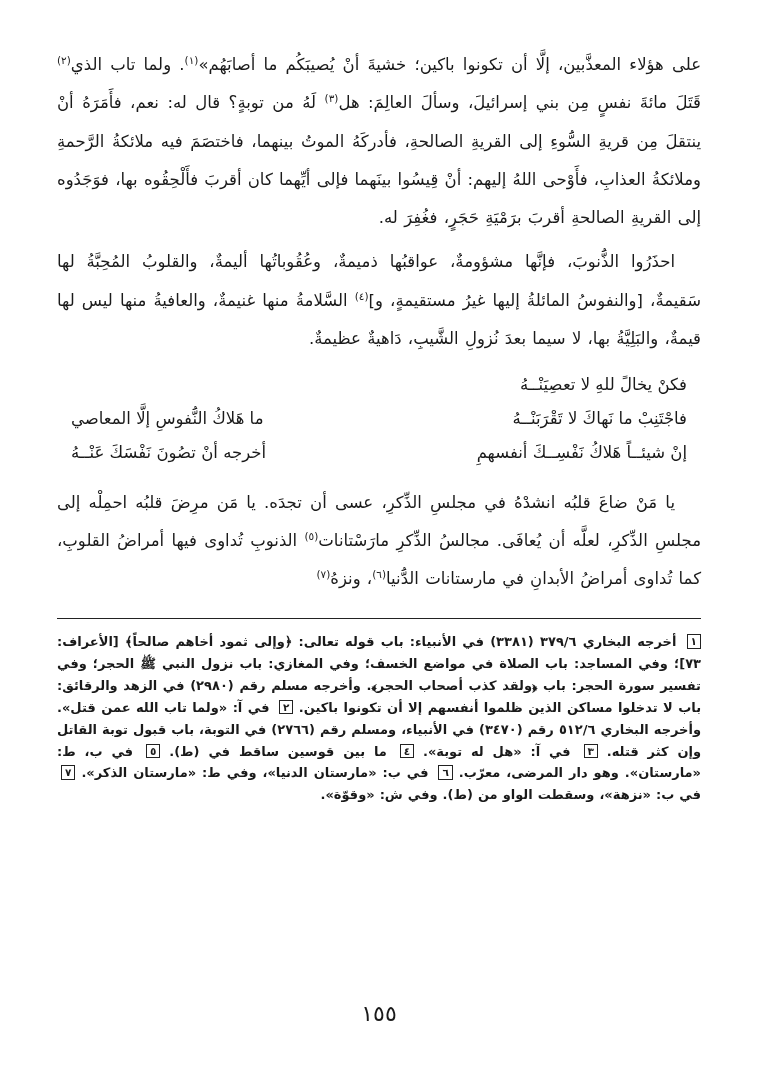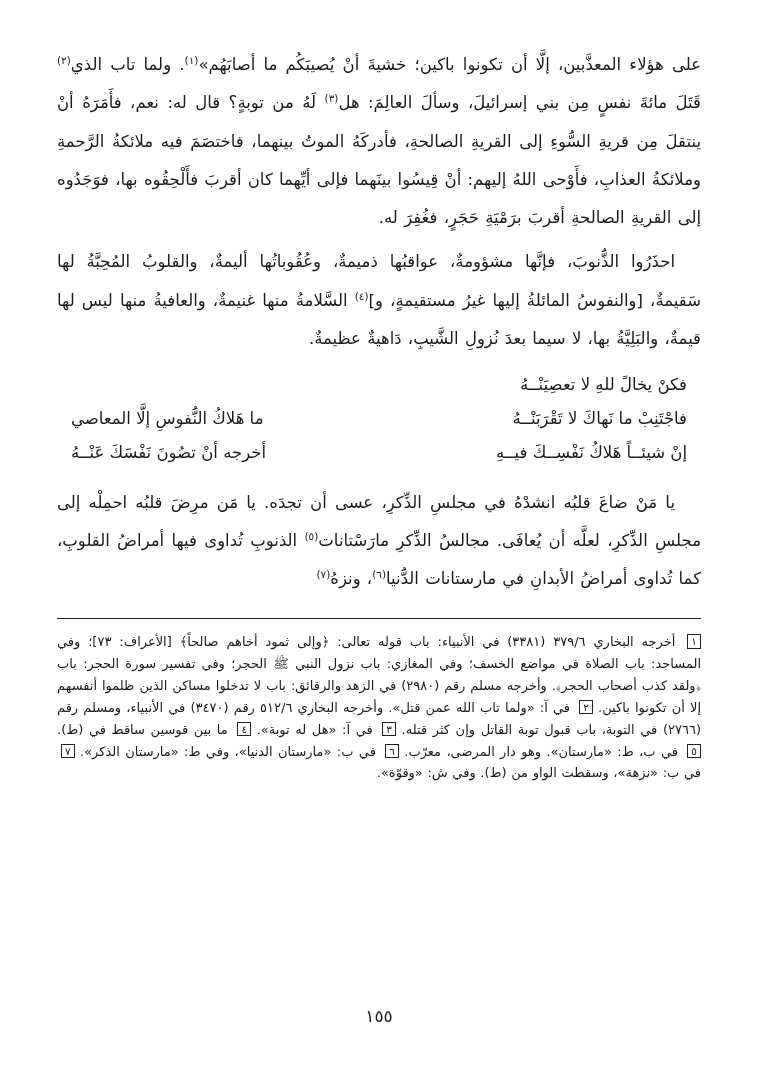--- a/index.html
+++ b/index.html
@@ -17,30 +17,30 @@
   sup.fnref{font-size:10.5px;line-height:0;vertical-align:6px;}
   .poetry{margin:10px 8px 14px 8px;}
   .verse{
     display:flex;justify-content:space-between;align-items:baseline;
     font-size:16.5px;line-height:2.05;padding:0 6px;
   }
   .hemi{white-space:nowrap;}
   .sep{
     border:none;border-top:1.5px solid #222;margin:20px 0 12px 0;width:100%;
   }
-  .footnotes{font-size:13px;line-height:1.68;}
+  .footnotes{font-size:13px;line-height:1.68;font-weight:bold;}
   .fn-para{margin:0;text-align:justify;word-spacing:0.5px;}
   .fn{display:inline;}
   .fn-num{
     display:inline-block;border:1px solid #222;font-size:10.5px;line-height:1.2;
     padding:0 3px;margin:0 0 0 4px;vertical-align:1px;
   }
   .page-number{
     position:absolute;bottom:66px;right:0;left:0;text-align:center;
-    font-size:17px;letter-spacing:1px;
+    font-size:22px;letter-spacing:1px;
   }
 </style>
 </head>
 <body>
 
 <div class="page">
   <div class="content">
 
     <p class="para">على هؤلاء المعذَّبين، إلَّا أن تكونوا باكين؛ خشيةَ أنْ يُصيبَكُم ما أصابَهُم»<sup class="fnref">(١)</sup>. ولما تاب الذي<sup class="fnref">(٢)</sup> قَتَلَ مائةَ نفسٍ مِن بني إسرائيلَ، وسألَ العالِمَ: هل<sup class="fnref">(٣)</sup> لَهُ من توبةٍ؟ قال له: نعم، فأَمَرَهُ أنْ ينتقلَ مِن قريةِ السُّوءِ إلى القريةِ الصالحةِ، فأدركَهُ الموتُ بينهما، فاختصَمَ فيه ملائكةُ الرَّحمةِ وملائكةُ العذابِ، فأَوْحى اللهُ إليهم: أنْ قِيسُوا بينَهما فإلى أيِّهما كان أقربَ فأَلْحِقُوه بها، فوَجَدُوه إلى القريةِ الصالحةِ أقربَ برَمْيَةِ حَجَرٍ، فغُفِرَ له.</p>
 
@@ -49,21 +49,21 @@
 
     <div class="poetry">
       <div class="verse">
         <span class="hemi">فكنْ يخالً للهِ لا تعصِيَنْــهُ</span>
       </div>
       <div class="verse">
         <span class="hemi">فاجْتَنِبْ ما نَهاكَ لا تَقْرَبَنْــهُ</span>
         <span class="hemi">ما هَلاكُ النُّفوسِ إلَّا المعاصي</span>
       </div>
       <div class="verse">
-        <span class="hemi">إنْ شيئــاً هَلاكُ نَفْسِــكَ فيــهِ</span>
+        <span class="hemi">إنْ شيئــاً هَلاكُ نَفْسِــكَ أنفسهمِ</span>
         <span class="hemi">أخرجه أنْ تصُونَ نَفْسَكَ عَنْــهُ</span>
       </div>
     </div>
 
     <p class="para indent">يا مَنْ ضاعَ قلبُه انشدْهُ في مجلسِ الذِّكرِ، عسى أن تجدَه. يا مَن مرِضَ قلبُه احمِلْه إلى مجلسِ الذِّكرِ، لعلَّه أن يُعافَى. مجالسُ الذِّكرِ مارَسْتانات<sup class="fnref">(٥)</sup> الذنوبِ تُداوى فيها أمراضُ القلوبِ، كما تُداوى أمراضُ الأبدانِ في مارستانات الدُّنيا<sup class="fnref">(٦)</sup>، ونزهُ<sup class="fnref">(٧)</sup></p>
 
     <hr class="sep">
 
     <div class="footnotes">
       <p class="fn-para">

